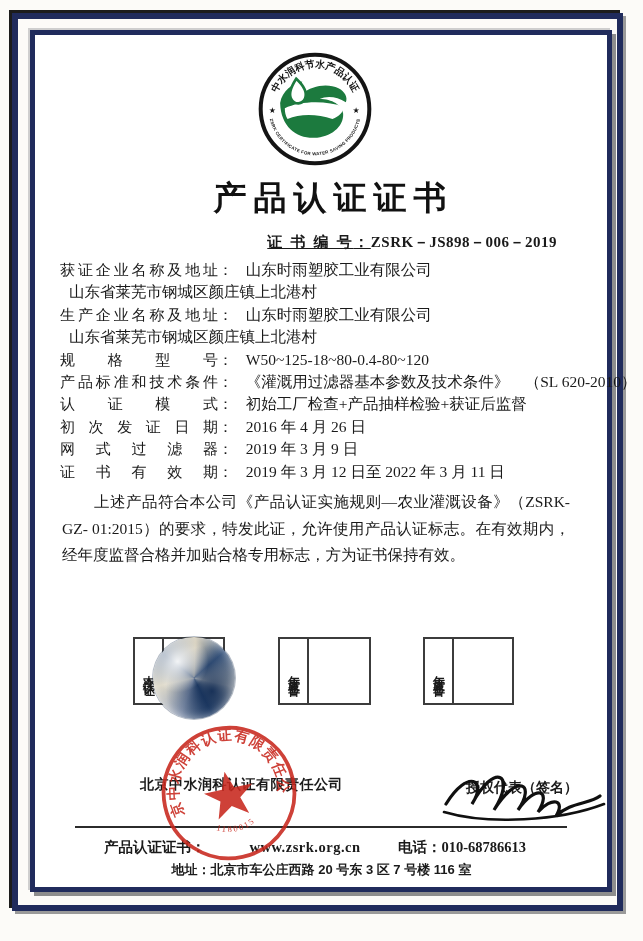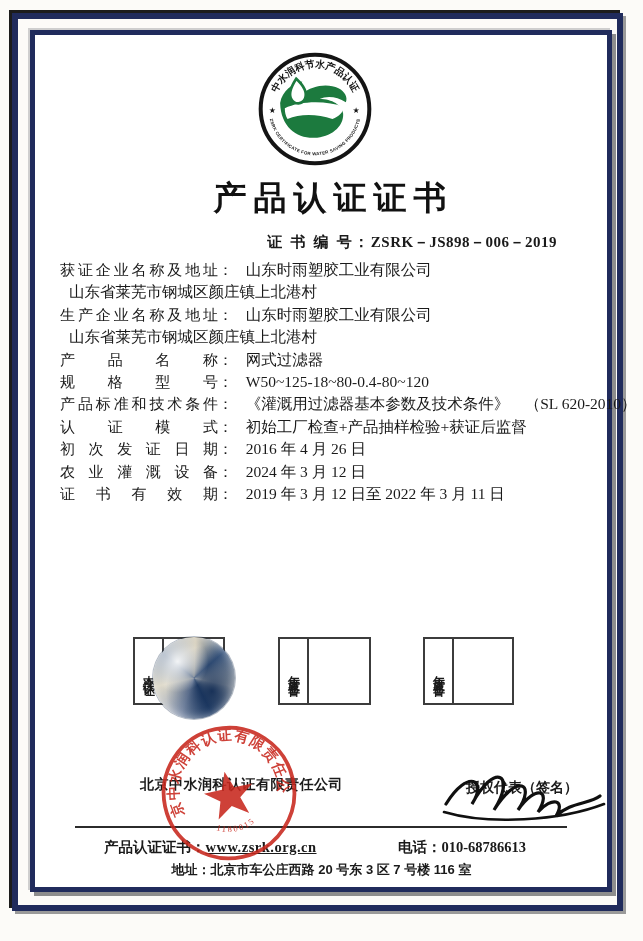--- a/index.html
+++ b/index.html
@@ -13,21 +13,21 @@
         border:5px solid #202b5c;box-sizing:border-box;background:#fff;
         box-shadow:4px 4px 0 #8d8d8d, -2px -2px 0 #cfcfcf;}
   
   .logo{position:absolute;left:258px;top:52px;width:114px;height:114px;}
   
   .title{position:absolute;left:0;top:176px;width:643px;text-align:center;
         font-family:"Liberation Sans",sans-serif;font-weight:bold;font-size:33px;
         letter-spacing:7px;color:#111;padding-left:12px;}
   
   .cert-no{position:absolute;top:233px;right:86px;font-size:15px;font-weight:bold;}
-  .cert-no .lbl{font-family:"Liberation Sans",sans-serif;letter-spacing:2px;}
+  .cert-no .lbl{font-family:"Liberation Sans",sans-serif;letter-spacing:2px;text-decoration:underline;}
   .cert-no .val{font-family:"Liberation Serif",serif;letter-spacing:0.5px;}
   
   .fields{position:absolute;left:60px;top:259px;width:522px;}
   .frow{line-height:22.4px;height:22.4px;white-space:nowrap;font-size:15px;}
   .flabel{display:inline-block;width:158px;text-align:justify;text-align-last:justify;
         font-family:"Liberation Sans",sans-serif;font-weight:normal;vertical-align:bottom;}
   .fvalue{margin-left:9px;font-size:15.5px;}
   .frow.cont .fvalue{}
   
   .paragraph{position:absolute;left:62px;top:489px;width:508px;font-size:15.5px;
@@ -52,21 +52,21 @@
   .f-company{position:absolute;left:140px;top:776px;font-family:"Liberation Sans",sans-serif;
         font-weight:bold;font-size:14px;letter-spacing:0.5px;}
   .f-approval{position:absolute;left:140px;top:799px;font-size:14px;font-weight:bold;}
   .f-approval .lbl{font-family:"Liberation Sans",sans-serif;}
   .f-rep{position:absolute;left:466px;top:779px;font-family:"Liberation Sans",sans-serif;
         font-weight:bold;font-size:14px;}
   .signature{position:absolute;left:438px;top:752px;width:172px;height:76px;}
   .divider{position:absolute;left:75px;top:826px;width:492px;height:2px;background:#2b2b2b;}
   .f-query{position:absolute;left:104px;top:838px;font-size:14.5px;font-weight:bold;}
   .f-query .lbl{font-family:"Liberation Sans",sans-serif;}
-  .f-query .url{text-decoration:underline;letter-spacing:0.5px;}
+  .f-query .url{letter-spacing:0.5px;margin-left:44px;}
   .f-phone{position:absolute;left:398px;top:838px;font-size:14.5px;font-weight:bold;}
   .f-phone .lbl{font-family:"Liberation Sans",sans-serif;text-align:right;}
   .f-address{position:absolute;left:0;top:861px;width:643px;text-align:center;
         font-family:"Liberation Sans",sans-serif;font-weight:bold;font-size:13px;}
   .red-seal{position:absolute;left:158px;top:722px;width:142px;height:142px;
         transform:rotate(-12deg);opacity:0.88;}
 </style>
 </head>
 <body>
 
@@ -111,49 +111,46 @@
       <span class="fvalue">山东省莱芜市钢城区颜庄镇上北港村</span>
     </div>
     <div class="frow">
       <span class="flabel">生产企业名称及地址</span><span class="flabel" style="width:auto">：</span>
       <span class="fvalue">山东时雨塑胶工业有限公司</span>
     </div>
     <div class="frow cont">
       <span class="fvalue">山东省莱芜市钢城区颜庄镇上北港村</span>
     </div>
     <div class="frow">
-      <span class="flabel">产品名称</span><span class="flabel" style="width:auto">：</span>
-      <span class="fvalue">网式过滤器</span>
-    </div>
-    <div class="frow">
       <span class="flabel">规格型号</span><span class="flabel" style="width:auto">：</span>
       <span class="fvalue">W50~125-18~80-0.4-80~120</span>
     </div>
     <div class="frow">
       <span class="flabel">产品标准和技术条件</span><span class="flabel" style="width:auto">：</span>
       <span class="fvalue">《灌溉用过滤器基本参数及技术条件》　（SL 620-2010）</span>
     </div>
     <div class="frow">
       <span class="flabel">认证模式</span><span class="flabel" style="width:auto">：</span>
       <span class="fvalue">初始工厂检查+产品抽样检验+获证后监督</span>
     </div>
     <div class="frow">
       <span class="flabel">初次发证日期</span><span class="flabel" style="width:auto">：</span>
       <span class="fvalue">2016 年 4 月 26 日</span>
     </div>
     <div class="frow">
-      <span class="flabel">农业灌溉设备</span><span class="flabel" style="width:auto">：</span>
-      <span class="fvalue">2024 年 3 月 12 日</span>
+      <span class="flabel">网式过滤器</span><span class="flabel" style="width:auto">：</span>
+      <span class="fvalue">2019 年 3 月 9 日</span>
     </div>
     <div class="frow">
       <span class="flabel">证书有效期</span><span class="flabel" style="width:auto">：</span>
       <span class="fvalue">2019 年 3 月 12 日至 2022 年 3 月 11 日</span>
     </div>
   </div>
 
+  <div class="paragraph">上述产品符合本公司《产品认证实施规则—农业灌溉设备》（ZSRK-GZ- 01:2015）的要求，特发此证，允许使用产品认证标志。在有效期内，经年度监督合格并加贴合格专用标志，方为证书保持有效。</div>
 
   <div class="sbox sbox1">
     <span class="vlab">本次认证</span>
   </div>
   <div class="hologram"></div>
   <div class="sbox sbox2">
     <span class="vlab">年度监督</span>
   </div>
   <div class="sbox sbox3">
     <span class="vlab">年度监督</span>

